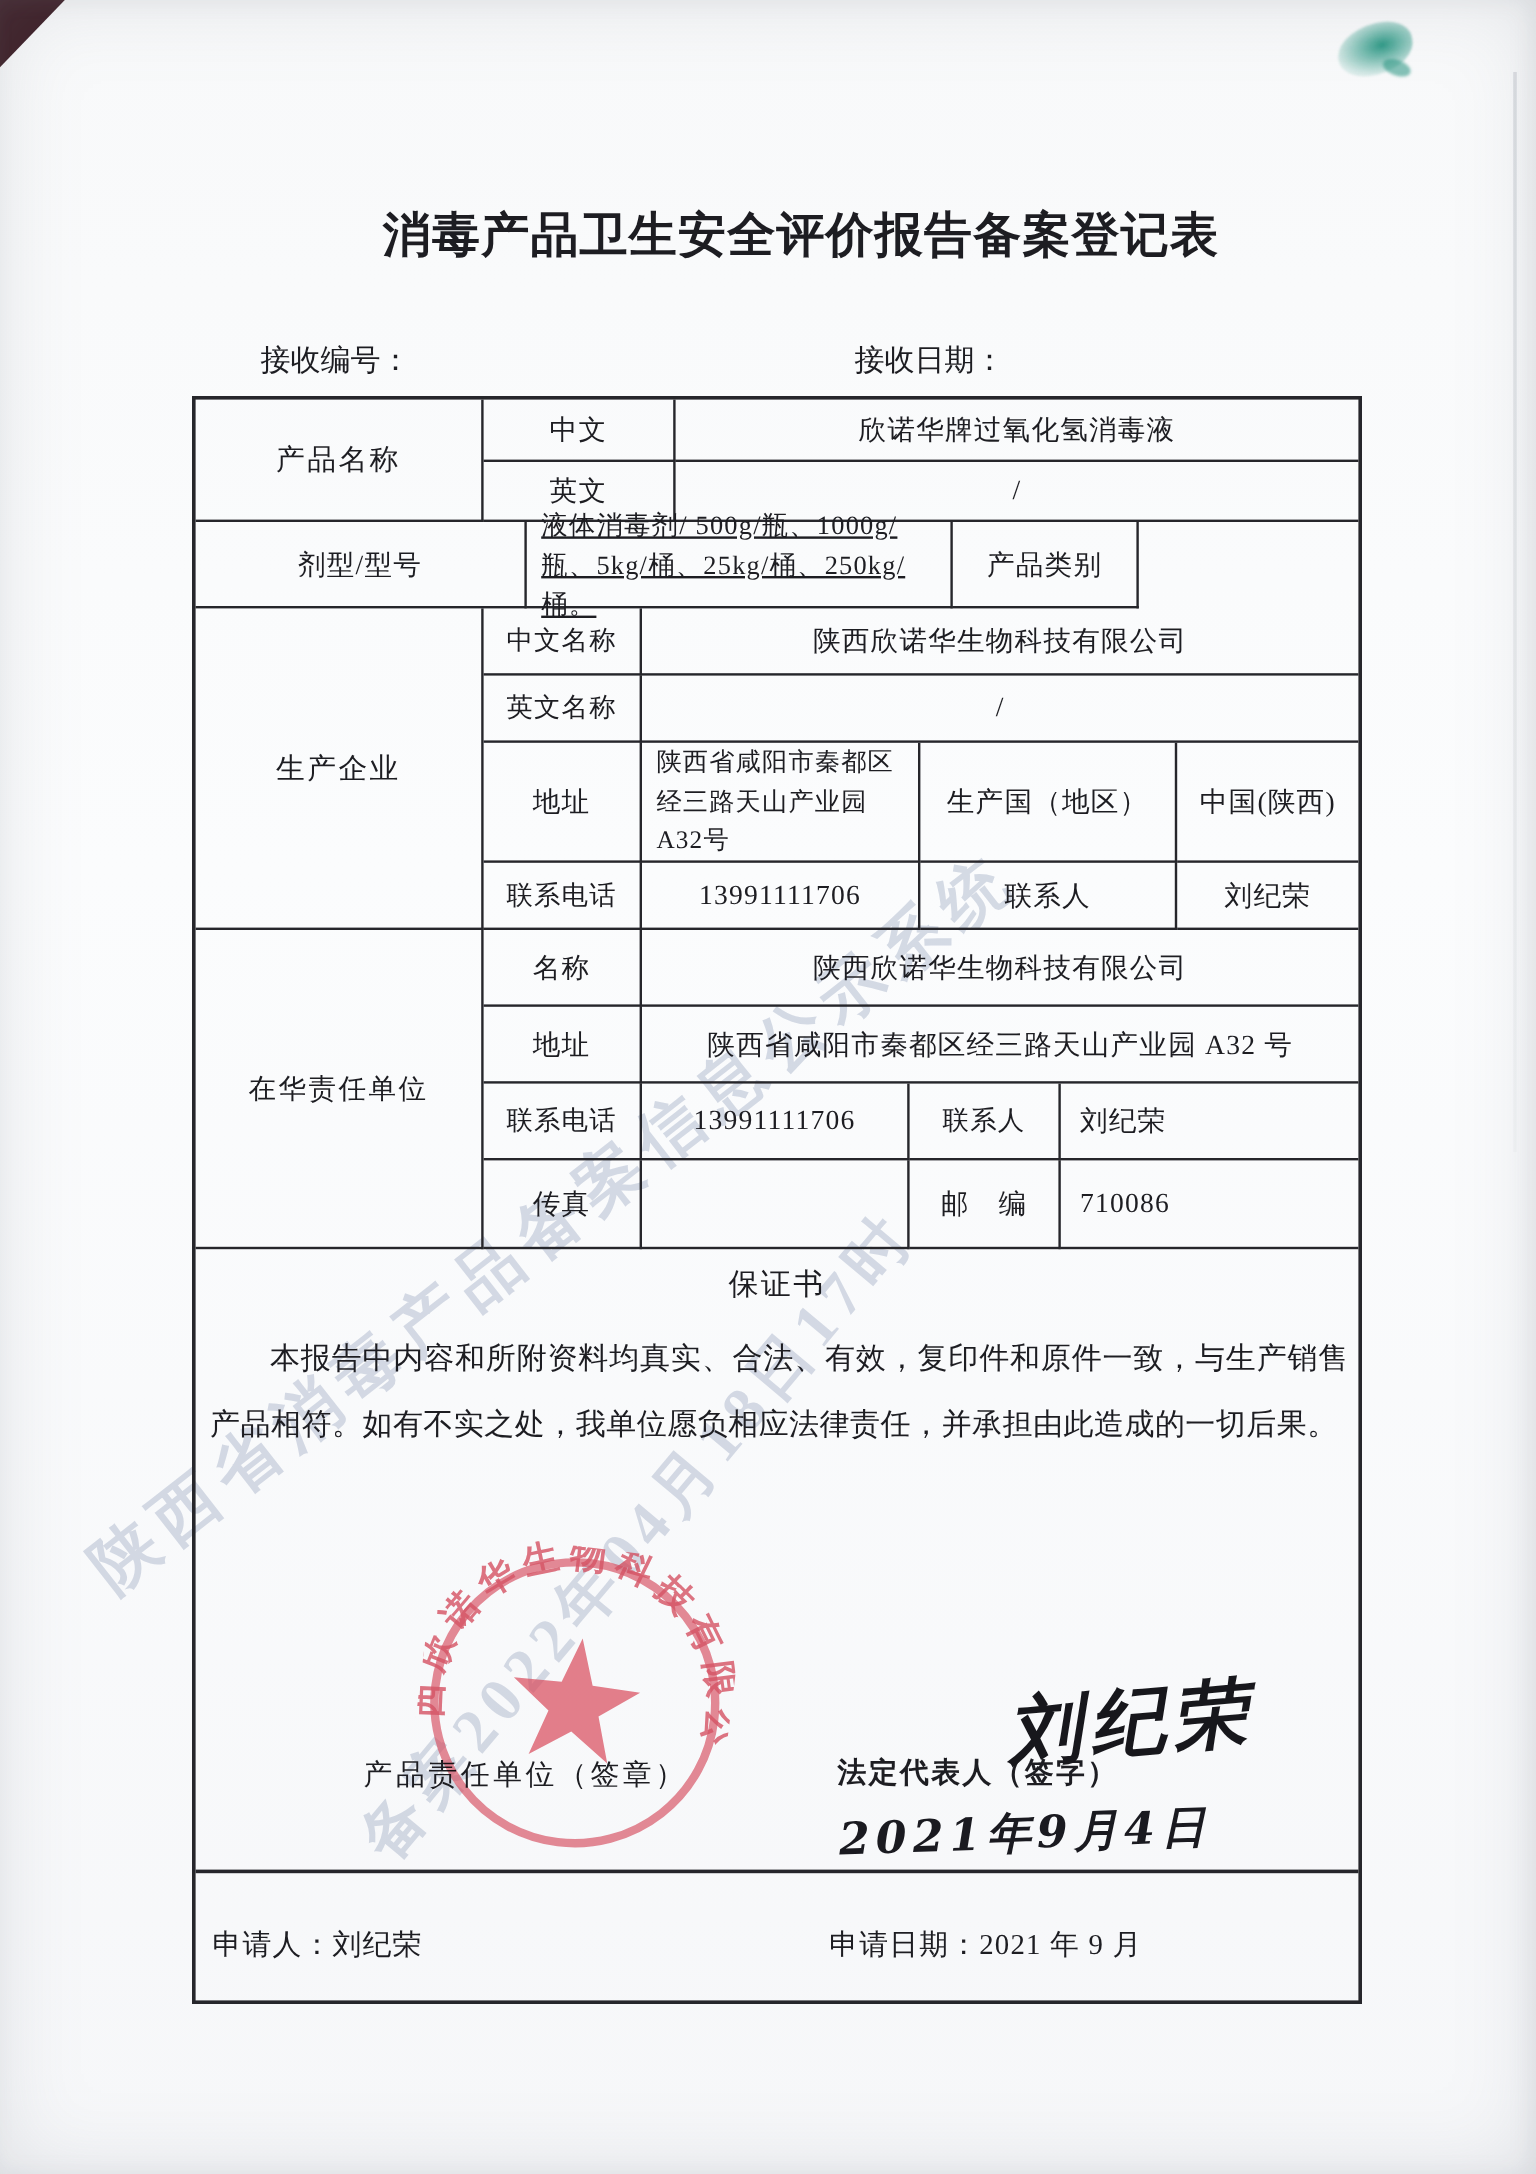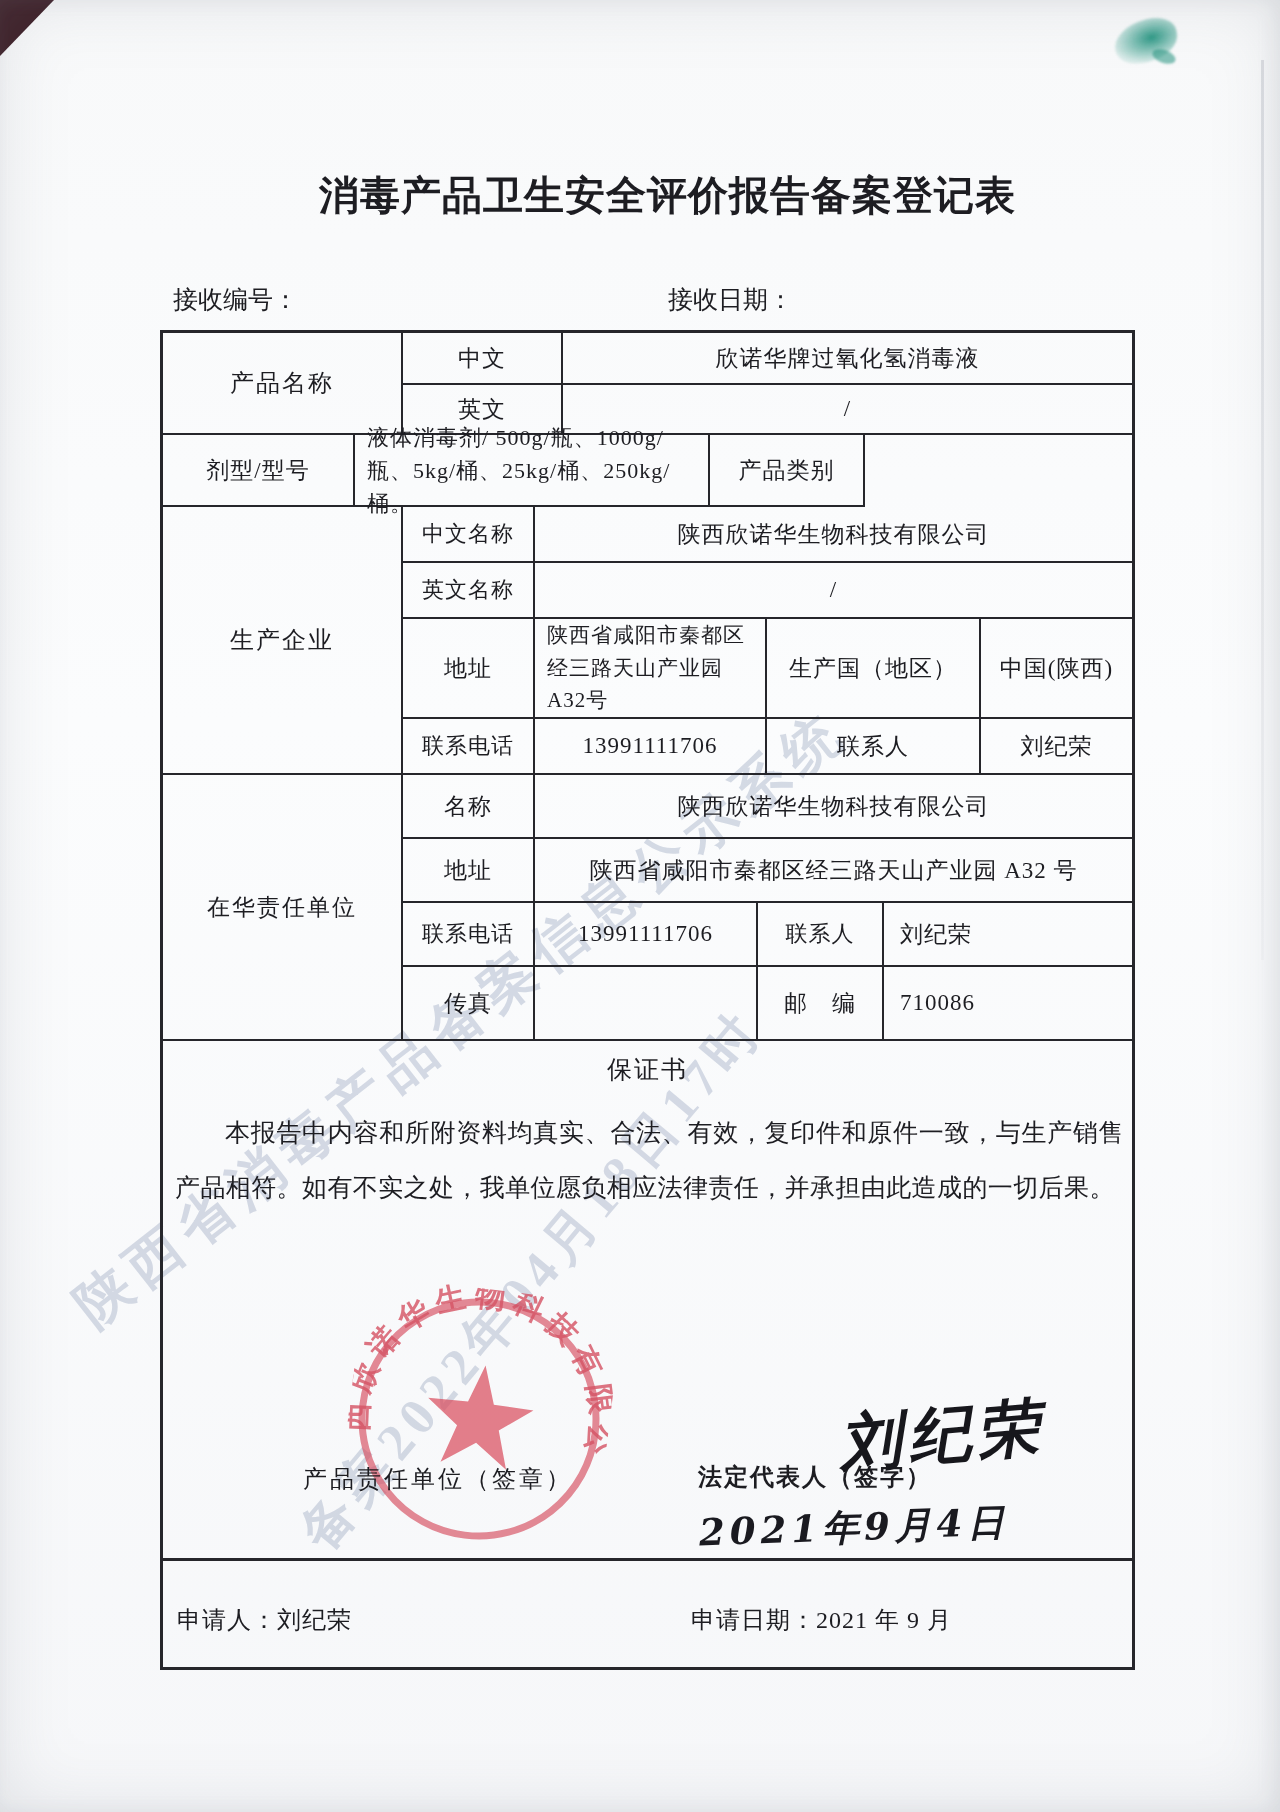--- a/index.html
+++ b/index.html
@@ -10,21 +10,21 @@
   }
   .page::after{
     content:"";position:absolute;inset:0;pointer-events:none;z-index:9;
     box-shadow:inset 0 0 70px rgba(120,126,138,.18), inset -6px 0 18px rgba(130,136,148,.12);
   }
   .title{
     position:absolute;left:200px;top:168px;width:935px;text-align:center;
     font-family:"Liberation Sans",sans-serif;font-weight:700;font-size:40px;
     letter-spacing:1px;z-index:2;
   }
-  .recv{position:absolute;top:283px;font-size:25px;z-index:2;}
+  .recv{position:absolute;top:283px;font-size:25px;z-index:2;margin-left:44px;}
   .recv.no{left:173px;} .recv.date{left:668px;}
 
   .doc-table{
     position:absolute;left:160px;top:330px;width:975px;z-index:2;
     border:3px solid #26262b;box-sizing:border-box;background:transparent;
   }
   .sec{display:flex;}
   .secleft{
     width:240px;box-sizing:border-box;border-right:2px solid #26262b;border-bottom:2px solid #26262b;
     display:flex;align-items:center;justify-content:center;font-size:24px;letter-spacing:2px;
@@ -33,21 +33,21 @@
   .row{display:flex;box-sizing:border-box;}
   .cell{
     box-sizing:border-box;border-right:2px solid #26262b;border-bottom:2px solid #26262b;
     display:flex;align-items:center;justify-content:center;font-size:23px;letter-spacing:1px;
     min-width:0;
   }
   .cell.grow{flex:1;}
   .cell.nr{border-right:none;}
   .cell.left{justify-content:flex-start;text-align:left;}
   .addr-small{font-size:21px;line-height:1.55;padding:4px 12px;}
-  .dosage{font-size:22px;line-height:1.5;padding:4px 12px;}
+  .dosage{font-size:22px;line-height:1.5;padding:4px 12px;text-decoration:underline;}
   .padl{padding-left:16px;}
 
   .guarantee{
     position:relative;height:520px;box-sizing:border-box;border-bottom:3px solid #26262b;
   }
   .g-title{position:absolute;top:12px;left:0;width:100%;text-align:center;font-size:25px;letter-spacing:2px;}
   .g-body{
     position:absolute;top:64px;left:12px;right:8px;font-size:25px;letter-spacing:.4px;
     line-height:55px;text-align:justify;text-indent:2em;
   }
@@ -125,21 +125,21 @@
           <div class="cell grow nr">欣诺华牌过氧化氢消毒液</div>
         </div>
         <div class="row" style="height:50px">
           <div class="cell" style="width:160px">英文</div>
           <div class="cell grow nr">/</div>
         </div>
       </div>
     </div>
 
     <div class="row" style="height:72px">
-      <div class="cell" style="width:192px">剂型/型号</div>
+      <div class="cell" style="width:276px">剂型/型号</div>
       <div class="cell left dosage" style="width:355px">液体消毒剂/ 500g/瓶、1000g/瓶、5kg/桶、25kg/桶、250kg/桶。</div>
       <div class="cell" style="width:155px">产品类别</div>
     </div>
 
     <div class="sec" style="height:268px">
       <div class="secleft">生产企业</div>
       <div class="secright">
         <div class="row" style="height:56px">
           <div class="cell" style="width:132px;font-size:22px">中文名称</div>
           <div class="cell grow nr">陕西欣诺华生物科技有限公司</div>

